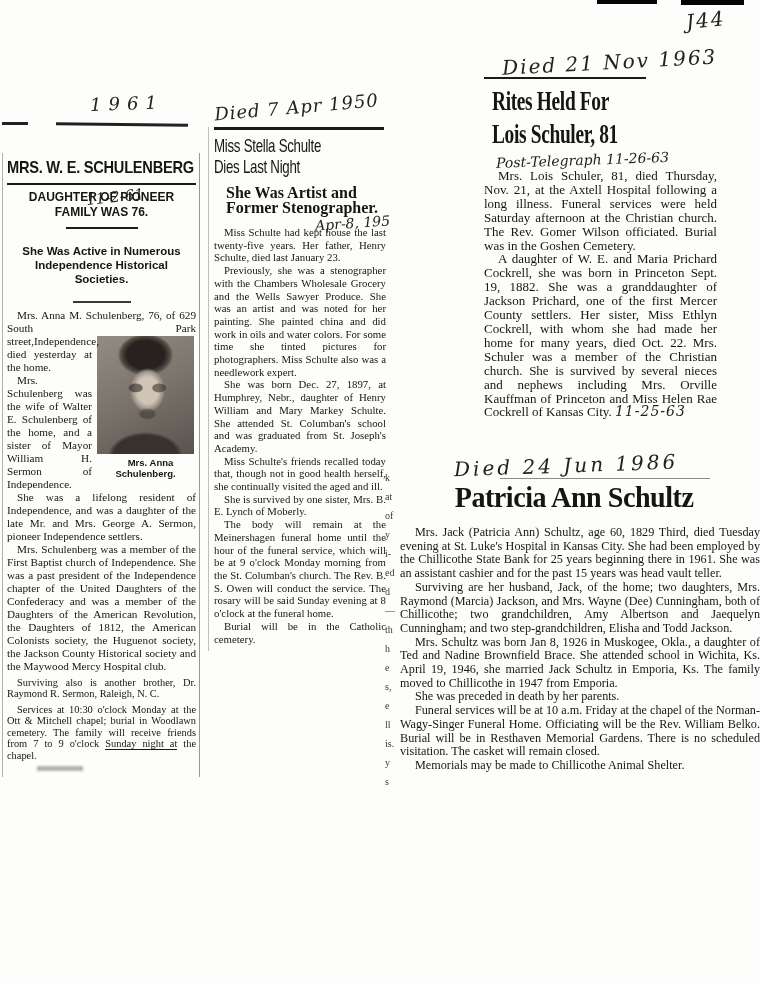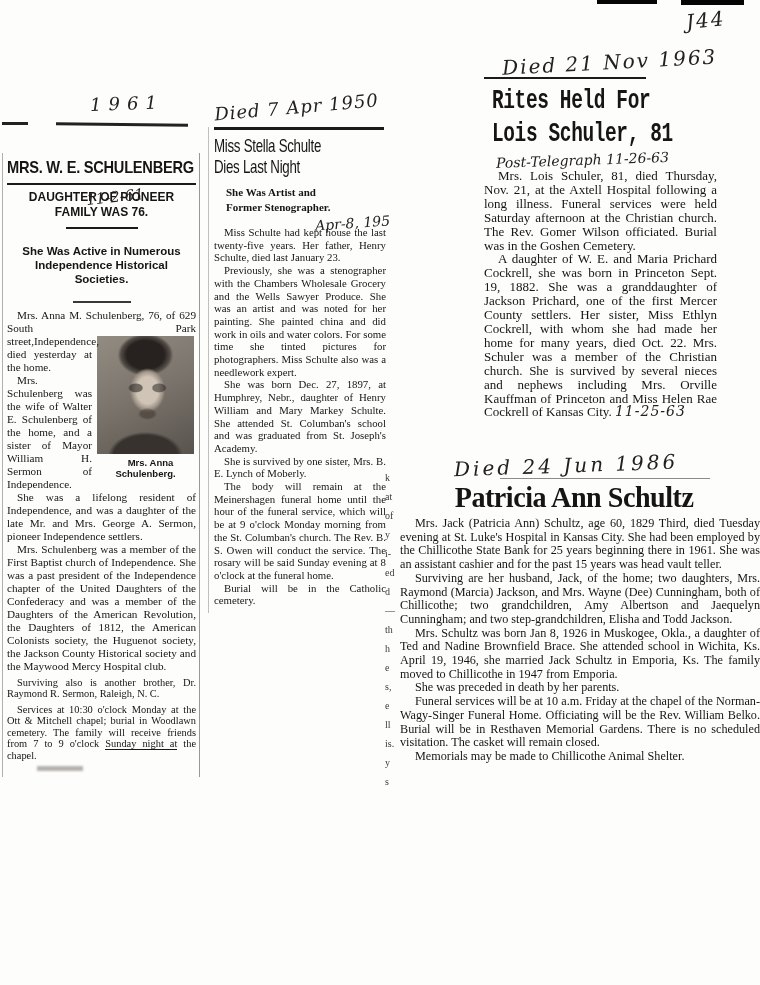--- a/index.html
+++ b/index.html
@@ -74,44 +74,44 @@
   #clip2 .died{font-size:18px;transform:rotate(-5deg);letter-spacing:1px;margin-left:6px;}
   #clip2 article{margin-top:10px;border-left:1px solid #c2bfba;padding:0 2px 6px 5px;position:relative;}
   #clip2 .r-top{height:3px;width:170px;}
   #clip2 h1{
     margin:5px 0 0;font-family:"Liberation Sans",sans-serif;font-weight:normal;
     font-size:19px;line-height:21px;letter-spacing:-.4px;
   }
   #clip2 h1 .condensed{transform:scaleX(.7);}
   #clip2 .scrib2{right:-2px;top:88px;font-size:14px;transform:rotate(-4deg);}
   #clip2 .subhead{
-    font-weight:bold;font-size:11px;line-height:15px;margin:8px 0 0 12px;
+    font-weight:bold;font-size:16px;line-height:15px;margin:8px 0 0 12px;
   }
   #clip2 .body{margin-top:11px;font-size:10.8px;line-height:12.7px;}
   #clip2 .body p{text-indent:10px;}
   
   #clip3{left:484px;top:50px;width:240px;}
   #clip3 .died{font-size:20px;letter-spacing:2px;transform:rotate(-3deg);margin-left:18px;}
   #clip3 .r-top{width:162px;height:2px;margin-top:3px;}
   #clip3 h1{
-    margin:6px 0 0 8px;font-family:Liberation Mono, monospace;font-weight:bold;
+    margin:6px 0 0 8px;font-family:Liberation Serif, serif;font-weight:bold;
     font-size:27px;line-height:33px;letter-spacing:-.5px;
   }
   #clip3 h1 .condensed{transform:scaleX(.72);}
   #clip3 .source{font-size:14px;margin:0 0 2px 12px;transform:rotate(-2deg);}
   #clip3 .body{width:233px;font-size:13px;line-height:13.9px;}
   #clip3 .body p{text-indent:14px;}
   #clip3 .endscrib{font-size:14px;letter-spacing:1px;}
   
   #clip4{left:388px;top:452px;width:372px;}
   .edgefrags{left:-3px;top:16px;width:14px;color:#3c3a37;font-size:10px;line-height:19px;text-align:left;}
   #clip4 .died{font-size:20px;letter-spacing:3px;margin-left:66px;transform:rotate(-2deg);}
   #clip4 .r-faint{width:210px;height:1px;background:#8e8b86;margin:2px 0 0 112px;}
   #clip4 h1{
-    margin:2px 0 4px;font-size:29px;line-height:32px;text-align:center;
+    margin:2px 0 13px;font-size:29px;line-height:32px;text-align:center;
     font-family:"Liberation Serif",serif;font-weight:bold;letter-spacing:-.5px;
   }
   #clip4 h1 .condensed{transform:scaleX(.97);transform-origin:50% 50%;}
   #clip4 .body{margin-left:12px;font-size:12.2px;line-height:13.7px;font-weight:500;}
   #clip4 .body p{text-indent:15px;}
   
   .bar1{left:597px;top:0;width:60px;height:4px;background:#050505;}
   .bar2{left:681px;top:0;width:63px;height:5px;background:#050505;}
   .corner{left:686px;top:8px;font-size:20px;transform:rotate(-6deg);letter-spacing:2px;}
 </style>
@@ -155,20 +155,21 @@
   <div class="hand died">Died 7 Apr 1950</div>
   <article class="np">
     <div class="rule r-top"></div>
     <h1><span class="condensed">Miss Stella Schulte</span><br><span class="condensed">Dies Last Night</span></h1>
     <div class="abs hand scrib2">Apr-8, 195</div>
     <div class="subhead"><span>She Was Artist and</span><br><span>Former Stenographer.</span></div>
     <div class="body">
       <p>Miss Schulte had kept house the last twenty-five years. Her father, Henry Schulte, died last January 23.</p>
       <p>Previously, she was a stenographer with the Chambers Wholesale Grocery and the Wells Sawyer Produce. She was an artist and was noted for her painting. She painted china and did work in oils and water colors. For some time she tinted pictures for photographers. Miss Schulte also was a needlework expert.</p>
       <p>She was born Dec. 27, 1897, at Humphrey, Nebr., daughter of Henry William and Mary Markey Schulte. She attended St. Columban's school and was graduated from St. Joseph's Academy.</p>
+      <p>Miss Schulte's friends recalled today that, though not in good health herself, she continually visited the aged and ill.</p>
       <p>She is survived by one sister, Mrs. B. E. Lynch of Moberly.</p>
       <p>The body will remain at the Meinershagen funeral home until the hour of the funeral service, which will be at 9 o'clock Monday morning from the St. Columban's church. The Rev. B. S. Owen will conduct the service. The rosary will be said Sunday evening at 8 o'clock at the funeral home.</p>
       <p>Burial will be in the Catholic cemetery.</p>
     </div>
   </article>
 </section>
 
 <section class="abs" id="clip3">
   <div class="hand died">Died 21 Nov 1963</div>
   <div class="rule r-top"></div>

